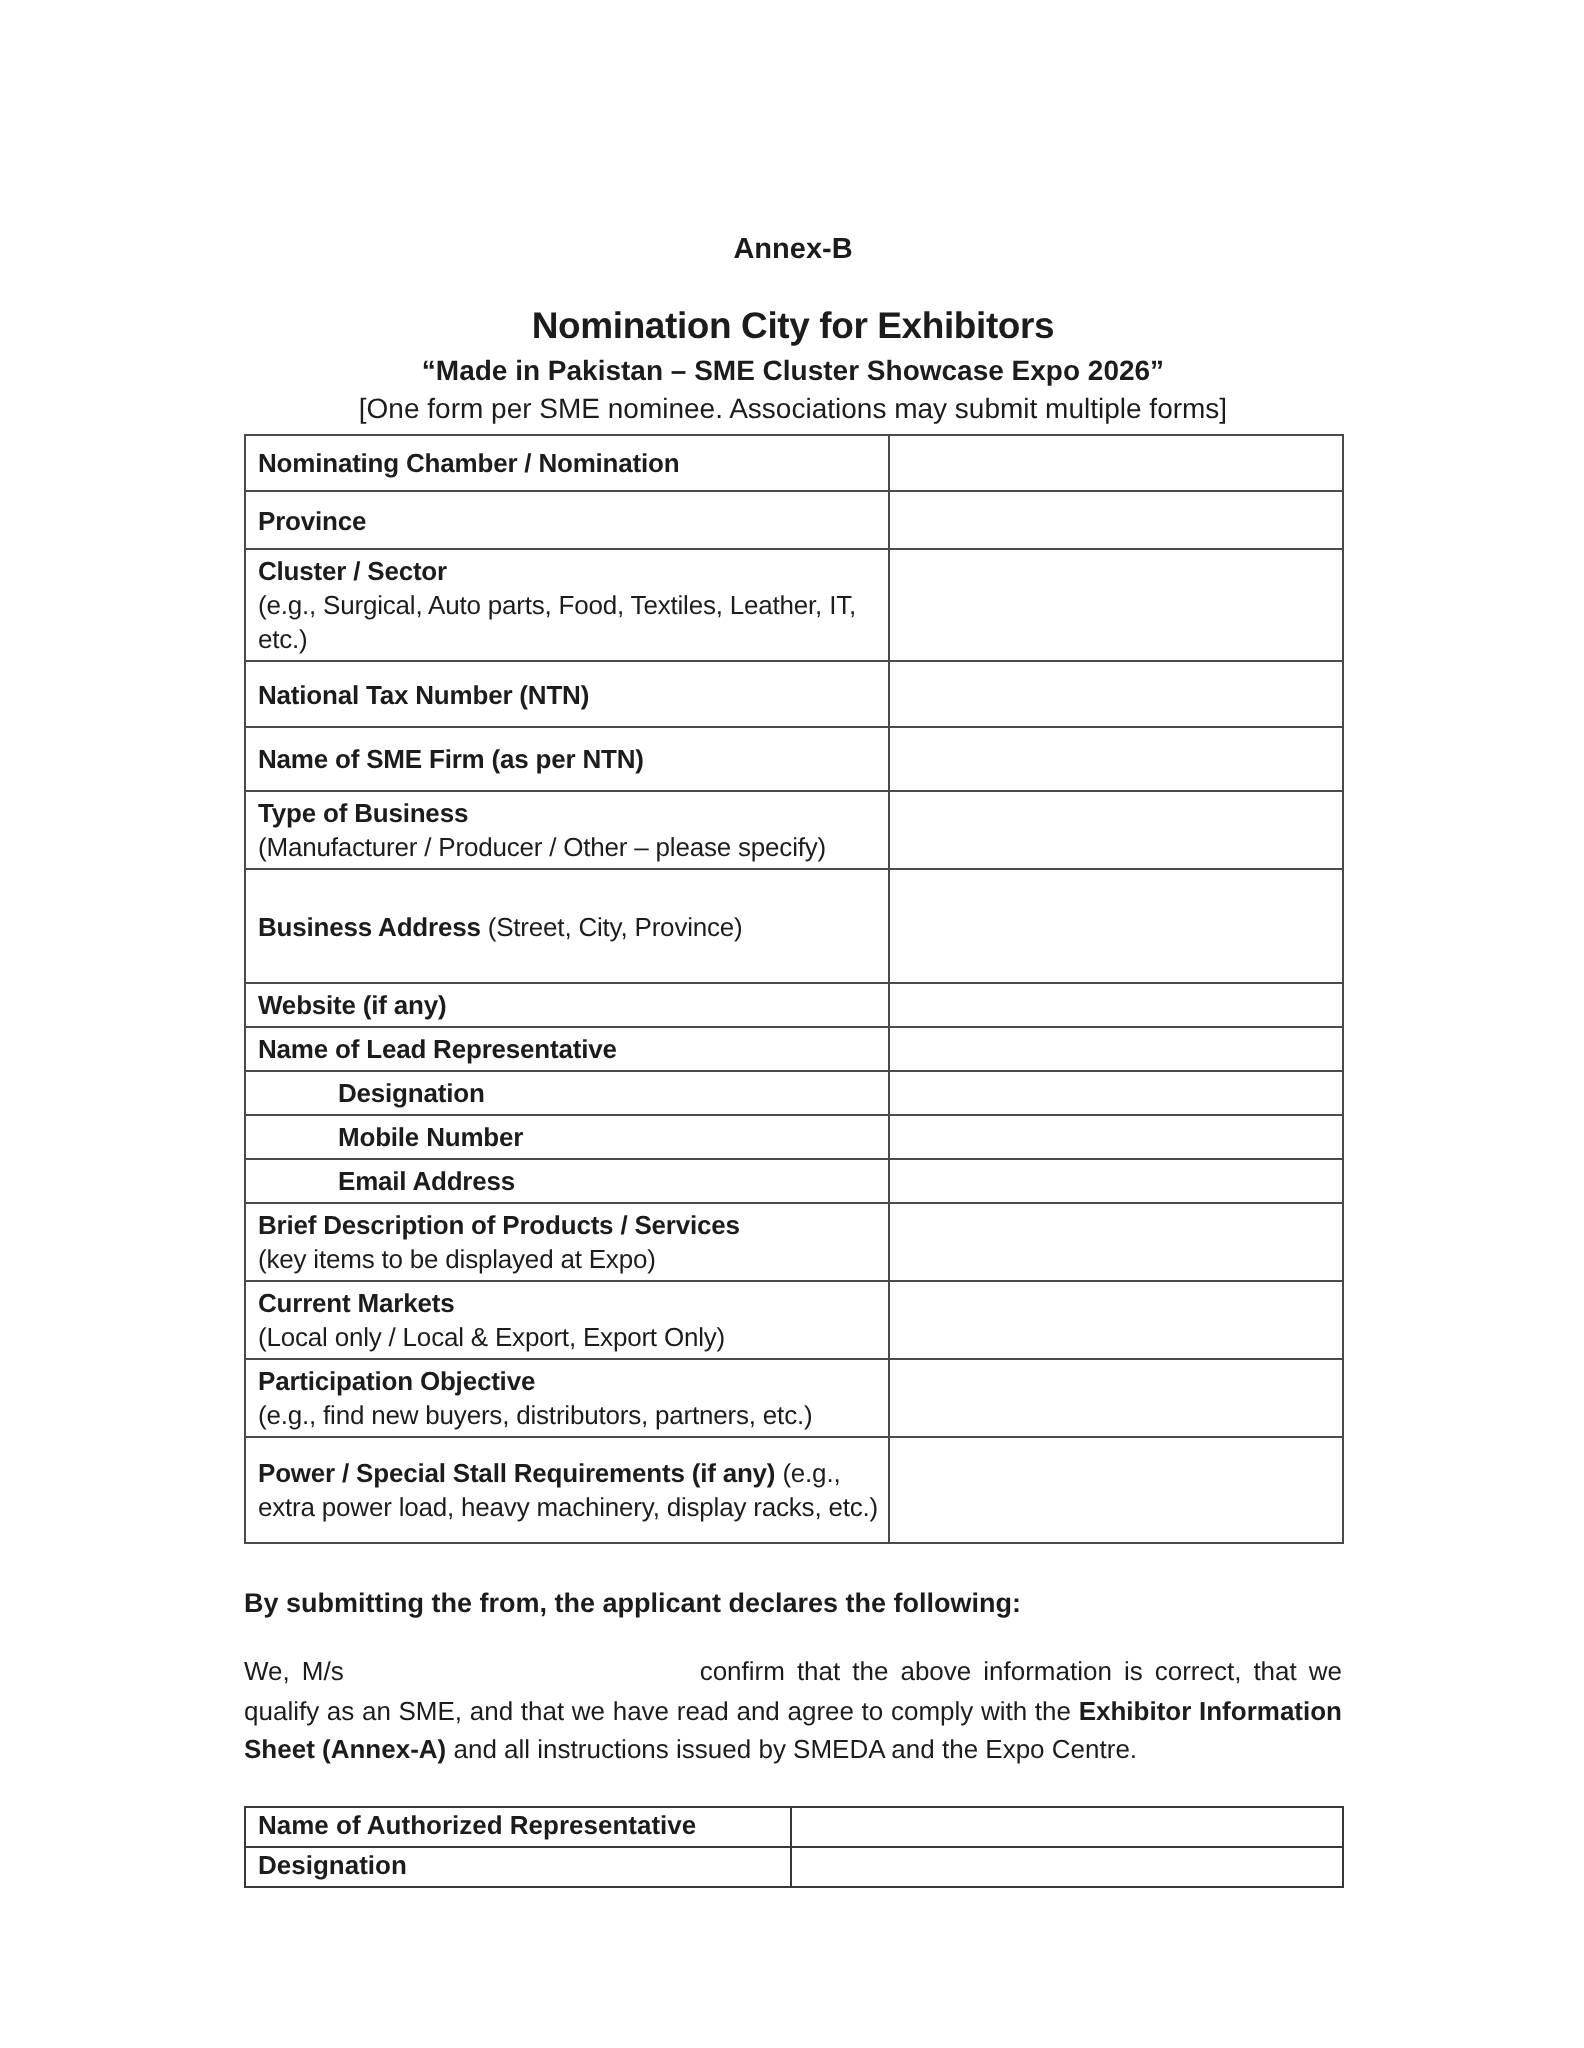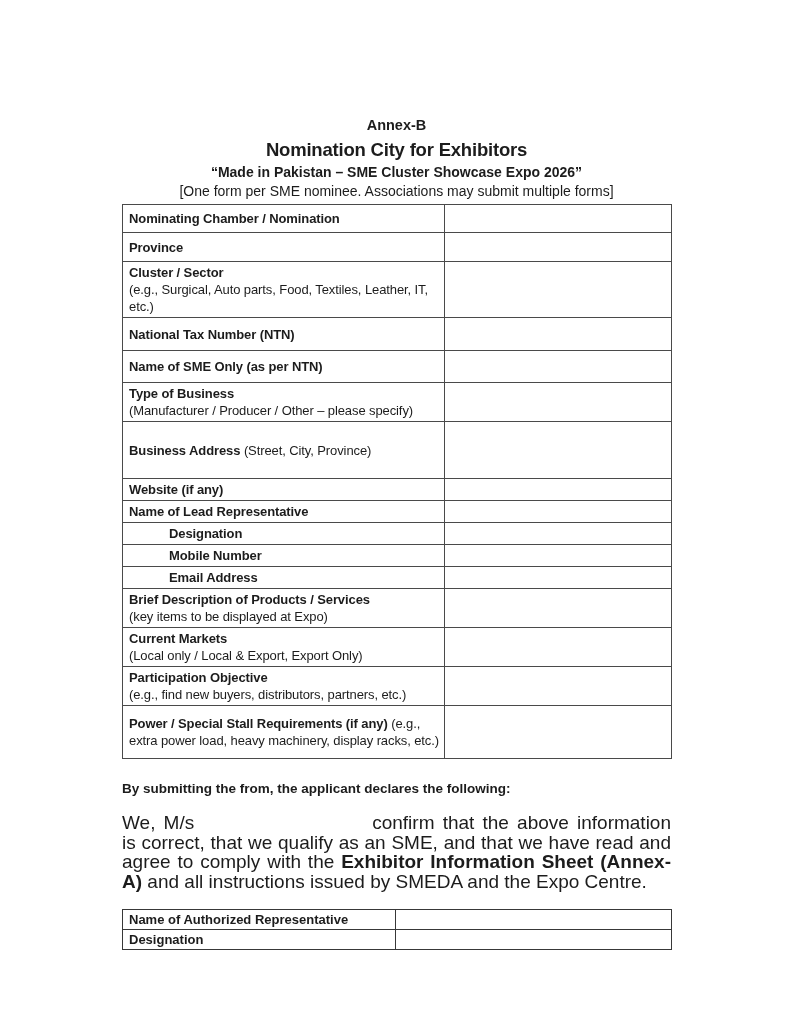--- a/index.html
+++ b/index.html
@@ -13,21 +13,21 @@
     color: #1c1c1c;
   }
   .sheet {
     box-sizing: border-box;
     width: 792px;
     height: 1024px;
     padding: 116px 121px 0 122px;
   }
   
   .hdr { text-align: center; }
-  .annex    { font-size: 14.5px; font-weight: bold; line-height: 18px; margin-bottom: 5px; }
+  .annex    { font-size: 14.5px; font-weight: bold; line-height: 18px; margin-bottom: 18px; }
   .title    { font-size: 18.5px; font-weight: bold; line-height: 22px; margin-bottom: 2px; letter-spacing: -0.2px; }
   .subtitle { font-size: 14px;   font-weight: bold; line-height: 18px; margin-bottom: 1px; }
   .note     { font-size: 14px;   line-height: 18px; margin-bottom: 4px; }
   
   table.main {
     width: 549px;
     border-collapse: collapse;
     table-layout: fixed;
   }
   table.main td {
@@ -47,21 +47,21 @@
   tr.row-indent td.label-cell { padding-left: 46px; }
   
   .decl-heading {
     font-size: 13.5px;
     font-weight: bold;
     line-height: 18px;
     margin-top: 21px;
   }
   .decl-para {
     width: 549px;
-    font-size: 19px;
+    font-size: 13px;
     line-height: 19.5px;
     text-align: justify;
     margin-top: 15px;
   }
   .blank-spacer { display: inline-block; width: 178px; }
   .b { font-weight: bold; }
   
   table.sig {
     width: 549px;
     border-collapse: collapse;
@@ -116,21 +116,21 @@
         <td class="value-cell"></td>
       </tr>
       <tr style="height:33px">
         <td class="label-cell">
             <span class="lbl">National Tax Number (NTN)</span>
           </td>
         <td class="value-cell"></td>
       </tr>
       <tr style="height:32px">
         <td class="label-cell">
-            <span class="lbl">Name of SME Only (as per NTN)</span>
+            <span class="lbl">Name of SME Firm (as per NTN)</span>
           </td>
         <td class="value-cell"></td>
       </tr>
       <tr style="height:37px">
         <td class="label-cell">
             <span class="lbl">Type of Business</span>
             <span class="hint">(Manufacturer / Producer / Other – please specify)</span>
           </td>
         <td class="value-cell"></td>
       </tr>

